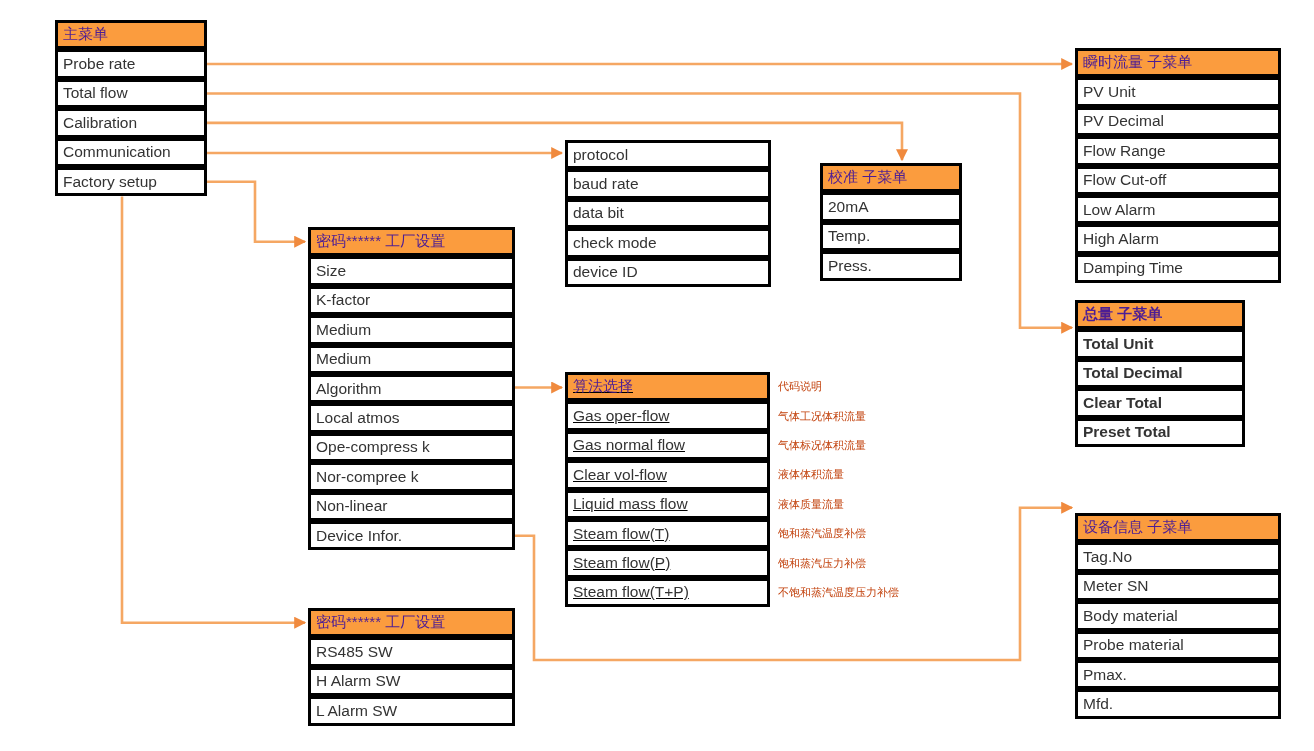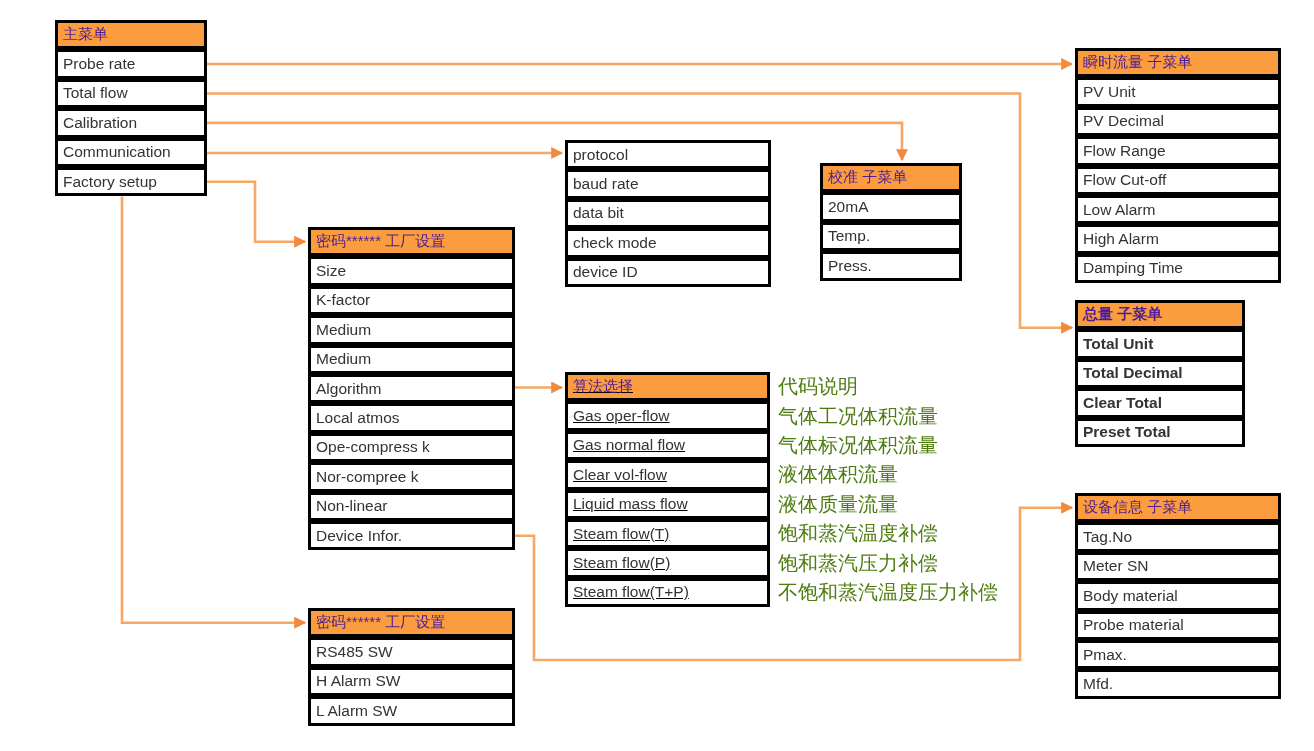--- a/index.html
+++ b/index.html
@@ -28,22 +28,22 @@
   }
   .cell.header{
     background:var(--header-bg,#FB9C3E);
     color:#4c1d95;
     font-size:15px;
   }
   .legend{position:absolute;}
   .ann{
     height:29.4px;
     display:flex;align-items:center;
-    font-size:20px;
-    color:#4d7c0f;
+    font-size:11px;
+    color:#c2410c;
     white-space:nowrap;
     text-align:center;
   }
 </style>
 </head>
 <body>
 
 <div class="canvas">
   <svg id="connector-svg" viewBox="0 0 1314 751">
       <defs>
@@ -79,21 +79,21 @@
         <div class="cell">High Alarm</div>
         <div class="cell">Damping Time</div>
       </div>
       <div class="menu" style="left: 1075px; top: 300px; width: 170px; font-weight: bold;">
         <div class="cell header">总量 子菜单</div>
         <div class="cell">Total Unit</div>
         <div class="cell">Total Decimal</div>
         <div class="cell">Clear Total</div>
         <div class="cell">Preset Total</div>
       </div>
-      <div class="menu" style="left: 1075px; top: 493px; width: 206px;">
+      <div class="menu" style="left: 1075px; top: 513px; width: 206px;">
         <div class="cell header">设备信息 子菜单</div>
         <div class="cell">Tag.No</div>
         <div class="cell">Meter SN</div>
         <div class="cell">Body material</div>
         <div class="cell">Probe material</div>
         <div class="cell">Pmax.</div>
         <div class="cell">Mfd.</div>
       </div>
       <div class="menu" style="left: 565px; top: 140px; width: 206px;">
         <div class="cell">protocol</div>

